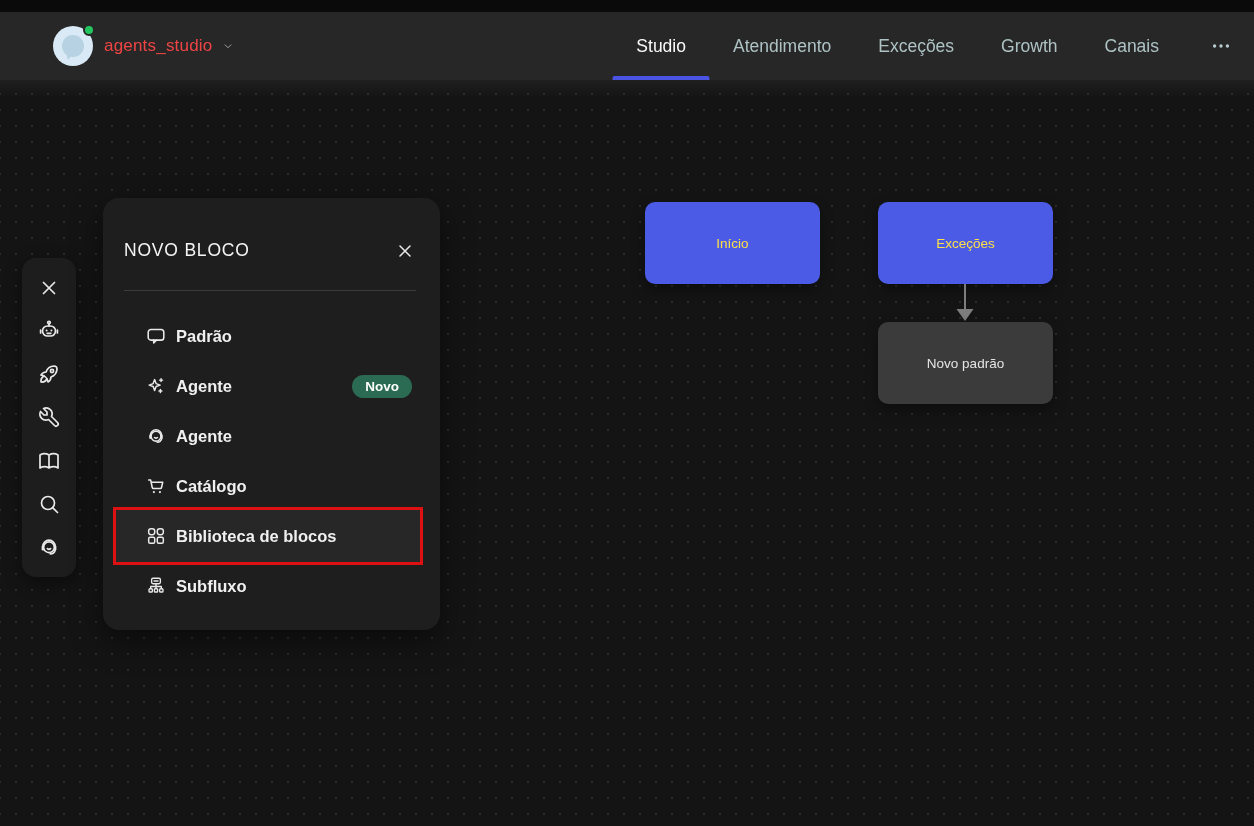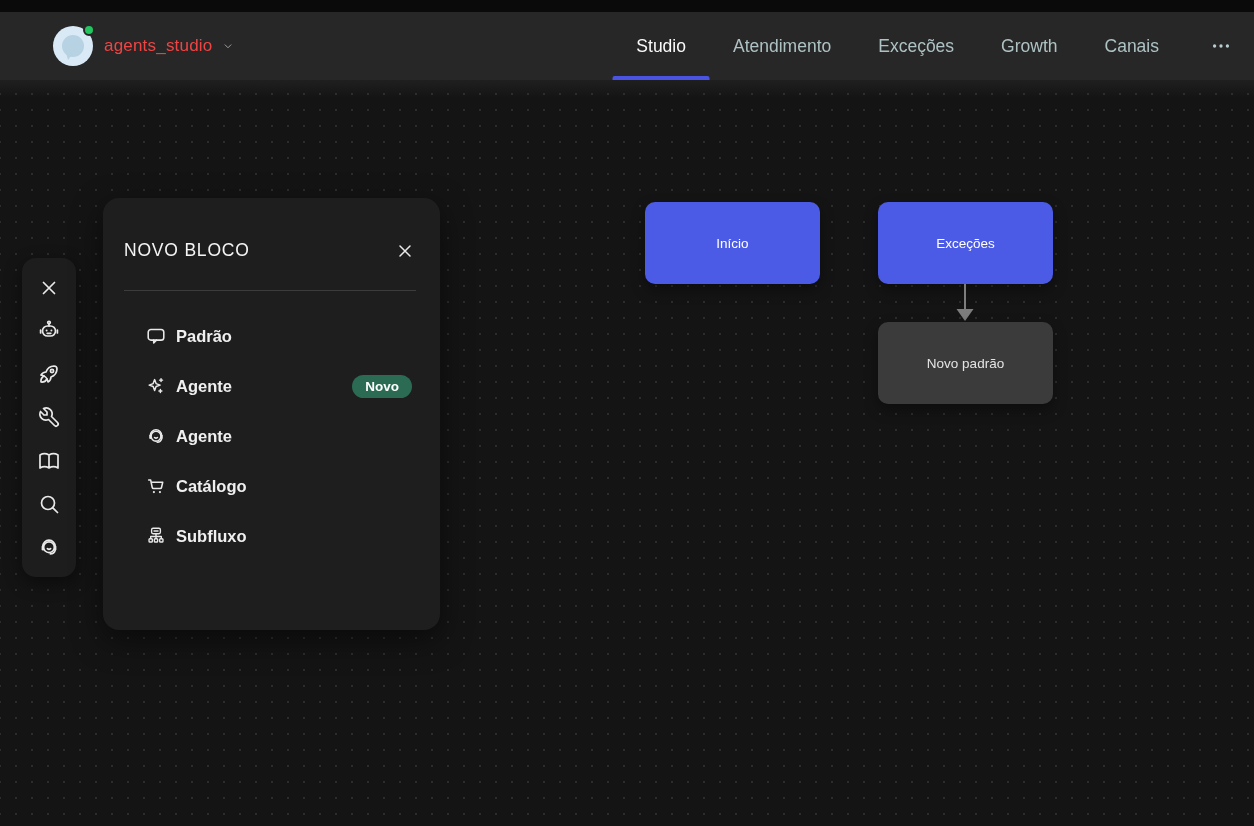--- a/index.html
+++ b/index.html
@@ -91,21 +91,21 @@
     margin-left:auto; margin-right:11px; background:var(--badge-green,#2b6b54);
     color:#fff; font-size:13.5px; font-weight:700; padding:4px 13px; border-radius:12px;
   }
 
   
   .node {
     position:absolute; width:175px; height:82px; border-radius:10px;
     display:flex; align-items:center; justify-content:center;
     font-size:13.5px; cursor:pointer; box-shadow:0 6px 14px rgba(0,0,0,.35);
   }
-  .node-blue { background:var(--node-blue,#4b5be5); color:#ffffff; }
+  .node-blue { background:var(--node-blue,#4b5be5); color:#fde047; }
   .node-gray { background:var(--node-gray,#3b3b3b); color:#e4e4e4; }
   #node-inicio { left:645px; top:202px; }
   #node-excecoes { left:878px; top:202px; }
   #node-erro { left:878px; top:322px; }
   .edge-arrow { position:absolute; left:953px; top:284px; }
 
   svg.stroke-ic { stroke:#e9e9e9; fill:none; stroke-width:1.7; stroke-linecap:round; stroke-linejoin:round; }
 </style>
 </head>
 <body>
@@ -257,20 +257,31 @@
       <span class="item-icon">
         <svg class="stroke-ic" width="22" height="22" viewBox="0 0 24 24">
           <path d="M4 5.5h2.2l1.7 8.1a1.4 1.4 0 0 0 1.4 1.1h7.3a1.4 1.4 0 0 0 1.4-1.1l1.3-5.6H7"></path>
           <circle cx="9.7" cy="18.6" r="1.2" fill="#e9e9e9" stroke="none"></circle>
           <circle cx="16.3" cy="18.6" r="1.2" fill="#e9e9e9" stroke="none"></circle>
         </svg>
       </span>
       <span>Catálogo</span>
     </div>
 
+    <div class="item highlighted">
+      <span class="item-icon">
+        <svg class="stroke-ic" width="22" height="22" viewBox="0 0 24 24" style="stroke-width:1.6">
+          <rect x="4" y="4" width="6.6" height="6.6" rx="2.6"></rect>
+          <rect x="13.4" y="4" width="6.6" height="6.6" rx="2.6"></rect>
+          <rect x="4" y="13.4" width="6.6" height="6.6" rx="1.6"></rect>
+          <rect x="13.4" y="13.4" width="6.6" height="6.6" rx="1.6"></rect>
+        </svg>
+      </span>
+      <span>Biblioteca de blocos</span>
+    </div>
 
     <div class="item">
       <span class="item-icon">
         <svg class="stroke-ic" width="22" height="22" viewBox="0 0 24 24" style="stroke-width:1.5">
           <rect x="7.2" y="3.5" width="9.6" height="6" rx="1.6"></rect>
           <path d="M9.8 6.5h4.4"></path>
           <path d="M12 9.5v3M6.2 12.5h11.6M6.2 12.5v2.3M12 12.5v2.3M17.8 12.5v2.3"></path>
           <rect x="4.4" y="15" width="3.6" height="3.6" rx="0.9"></rect>
           <rect x="10.2" y="15" width="3.6" height="3.6" rx="0.9"></rect>
           <rect x="16" y="15" width="3.6" height="3.6" rx="0.9"></rect>

